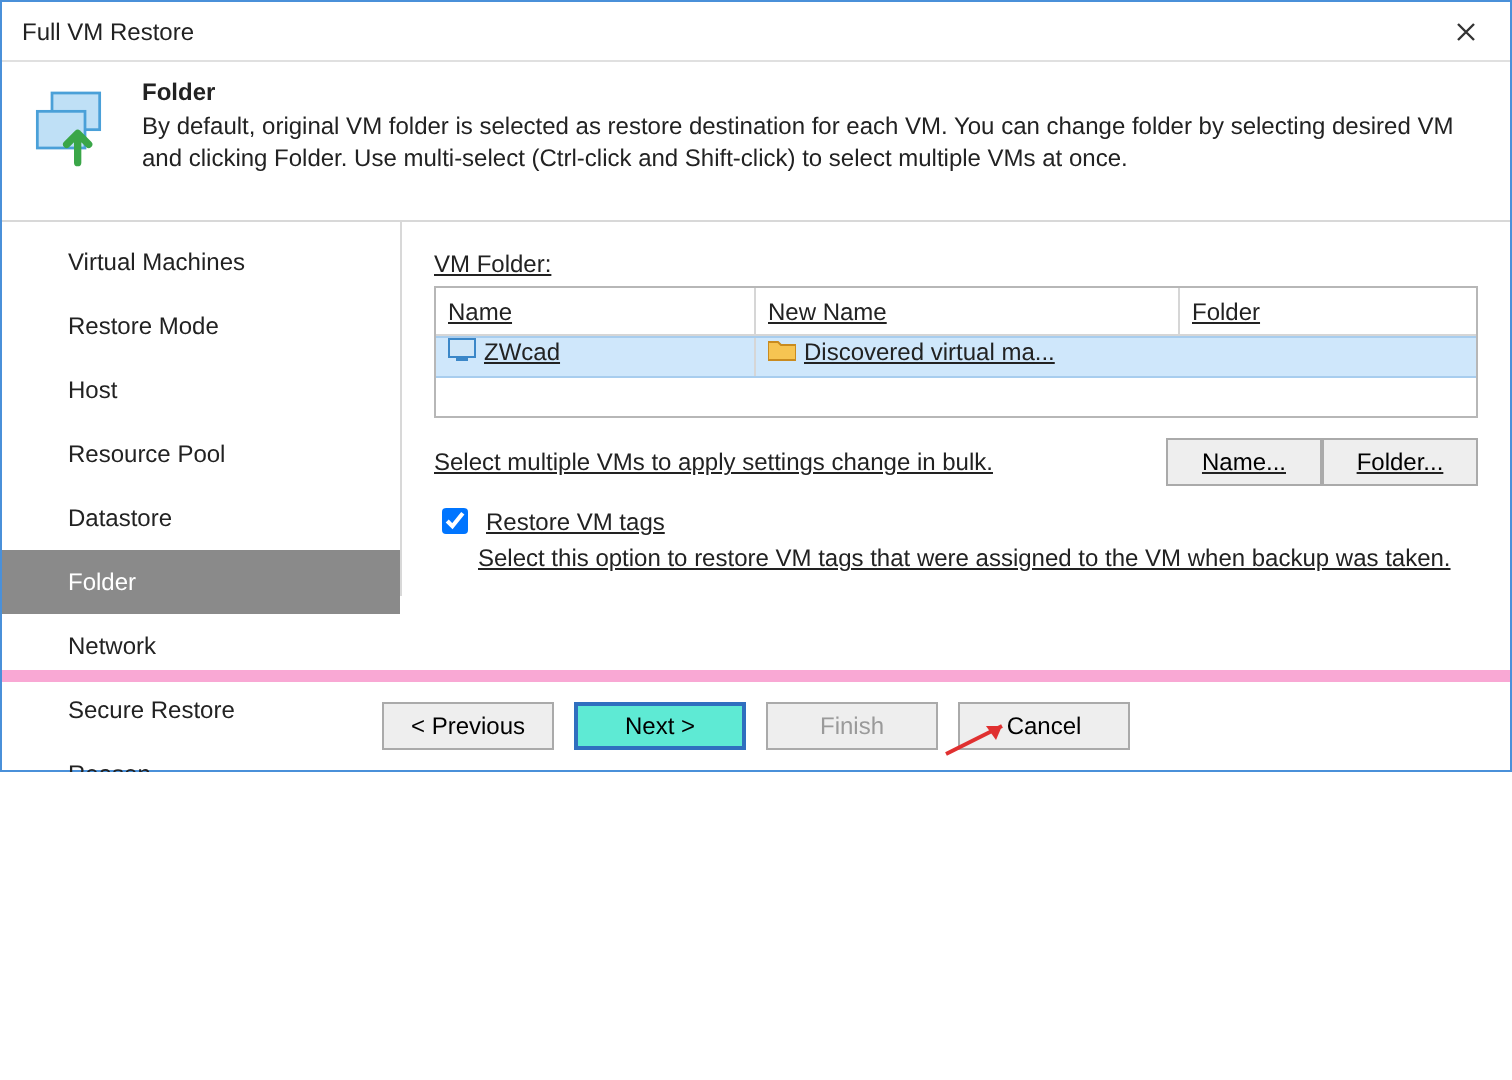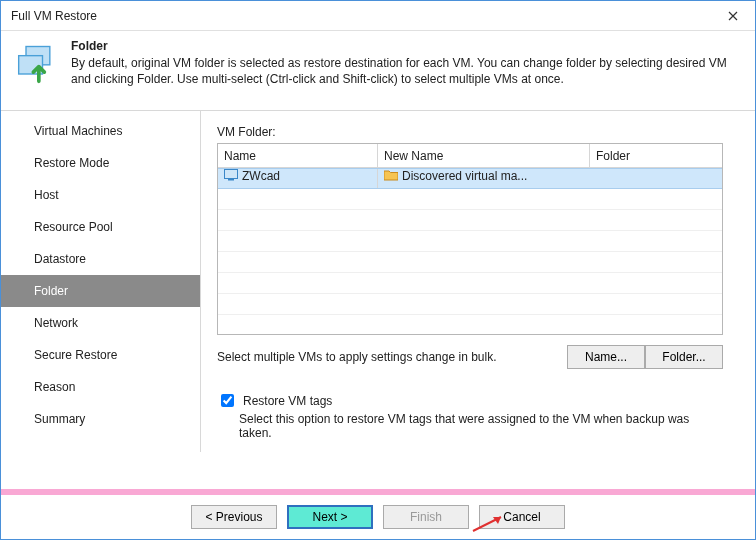--- a/index.html
+++ b/index.html
@@ -4,21 +4,21 @@
 <style>
   * { box-sizing: border-box; }
   html, body {
     margin: 0; padding: 0;
     font-family: "Segoe UI", Tahoma, sans-serif;
     font-size: 12px;
     color: #222;
     background: #fff;
   }
   .window {
-    width: 756px; height: 540px;
+    width: 756px; height: 386px;
     border: 1px solid #4a90d9;
     display: flex; flex-direction: column;
     background: #fff;
   }
   .titlebar {
     height: 30px;
     display: flex; align-items: center;
     padding: 0 0 0 10px;
     border-bottom: 1px solid #e0e0e0;
   }
@@ -58,22 +58,23 @@
     cursor: pointer;
   }
   .side-item.active {
     background: #8a8a8a;
     color: #fff;
   }
 
   .main {
     flex: 1;
     display: flex; flex-direction: column;
-    padding: 10px 32px 12px 16px;
+    padding: 10px 16px 12px 16px;
     min-width: 0;
+    text-decoration: underline;
   }
   .label-above { margin: 4px 0 4px 0; }
 
   .grid {
     border: 1px solid #b7b7b7;
     flex: 1;
     background: #fff;
     display: flex; flex-direction: column;
     min-height: 0;
   }
@@ -149,21 +150,21 @@
     background: #eee;
     font-size: 12px;
     padding: 0 10px;
     display: inline-flex; align-items: center; justify-content: center;
     cursor: pointer;
   }
   .btn:disabled, .btn.disabled {
     color: #9a9a9a; cursor: default;
   }
 
-  .check-row { display: flex; align-items: center; gap: 6px; margin-top: 16px; }
+  .check-row { display: flex; align-items: center; gap: 6px; margin-top: 2px; }
   .check-desc { margin: 2px 0 0 22px; color: #222; }
 
   .footer {
     height: 50px;
     border-top: 6px solid #f9a8d4;
     display: flex; align-items: center; justify-content: center;
     gap: 10px; padding: 0 16px;
     position: relative;
     margin-top: 37px;
   }

